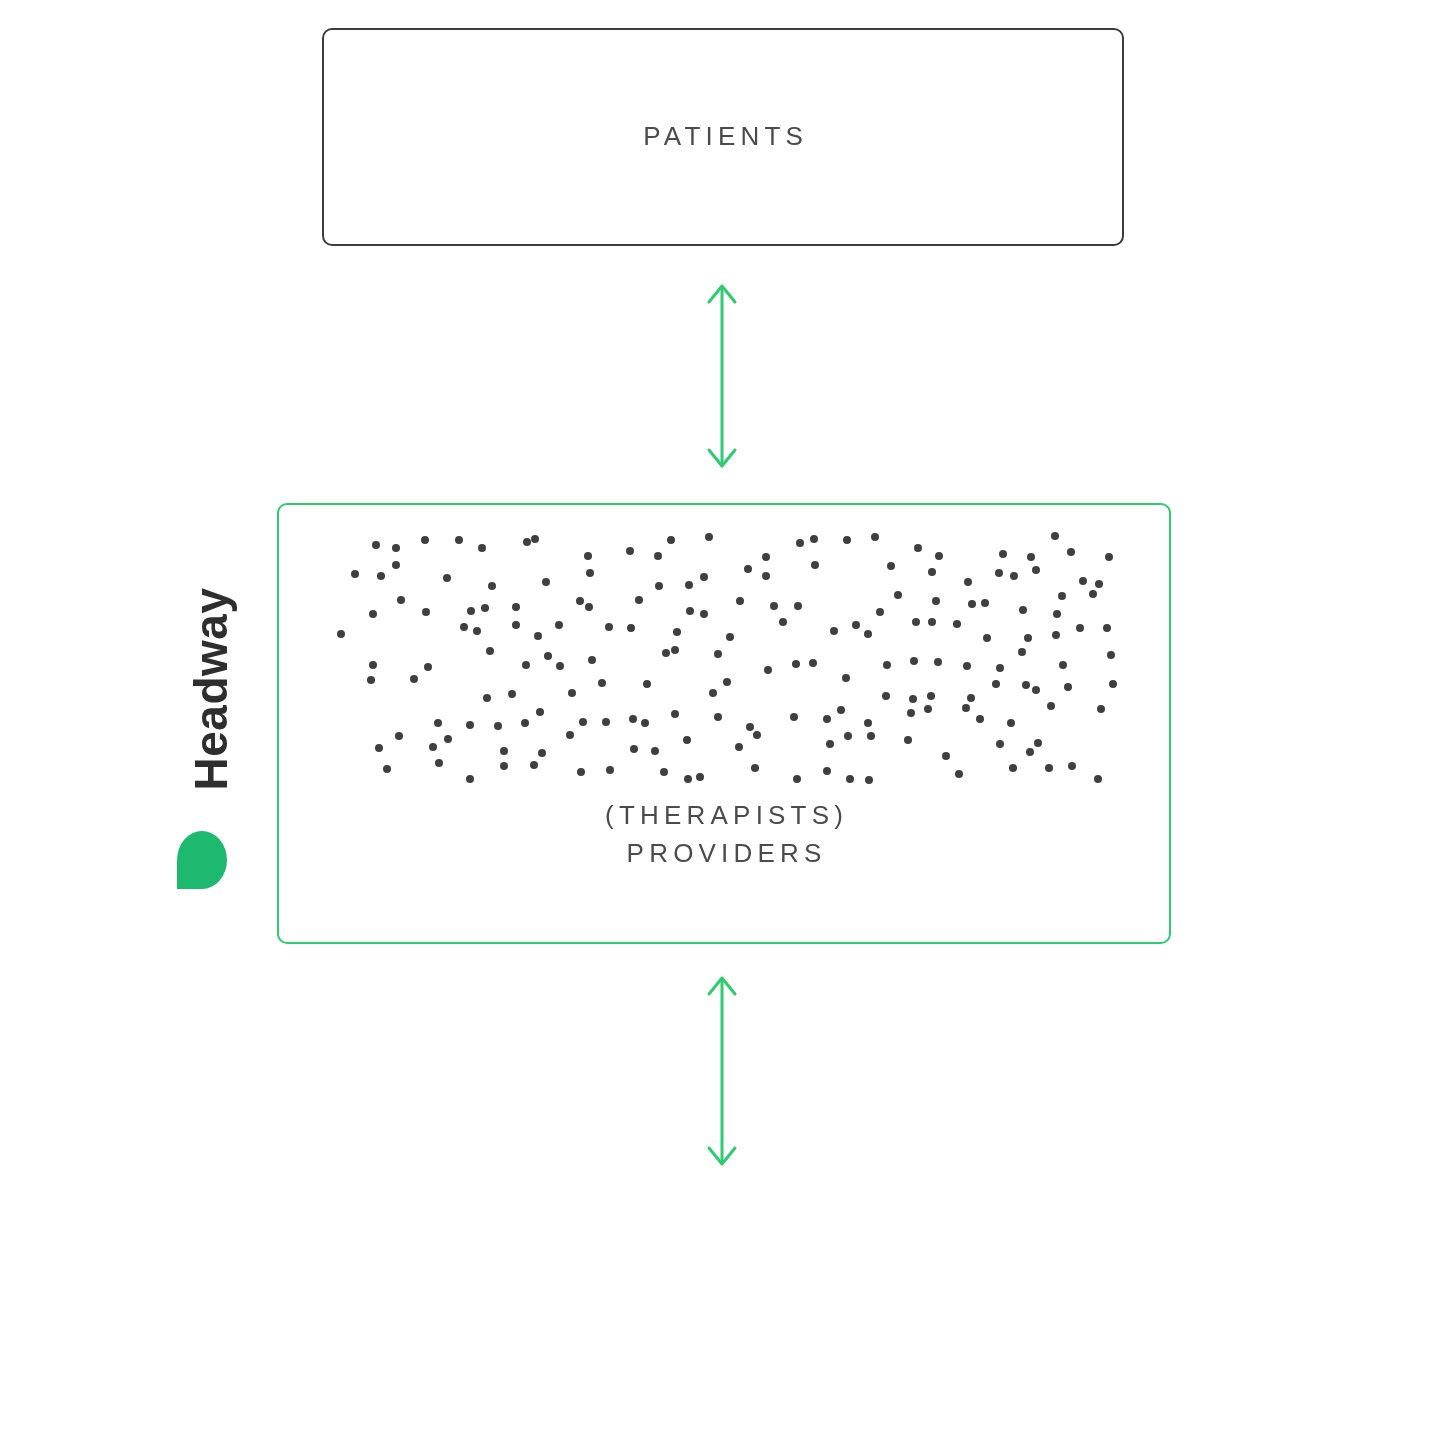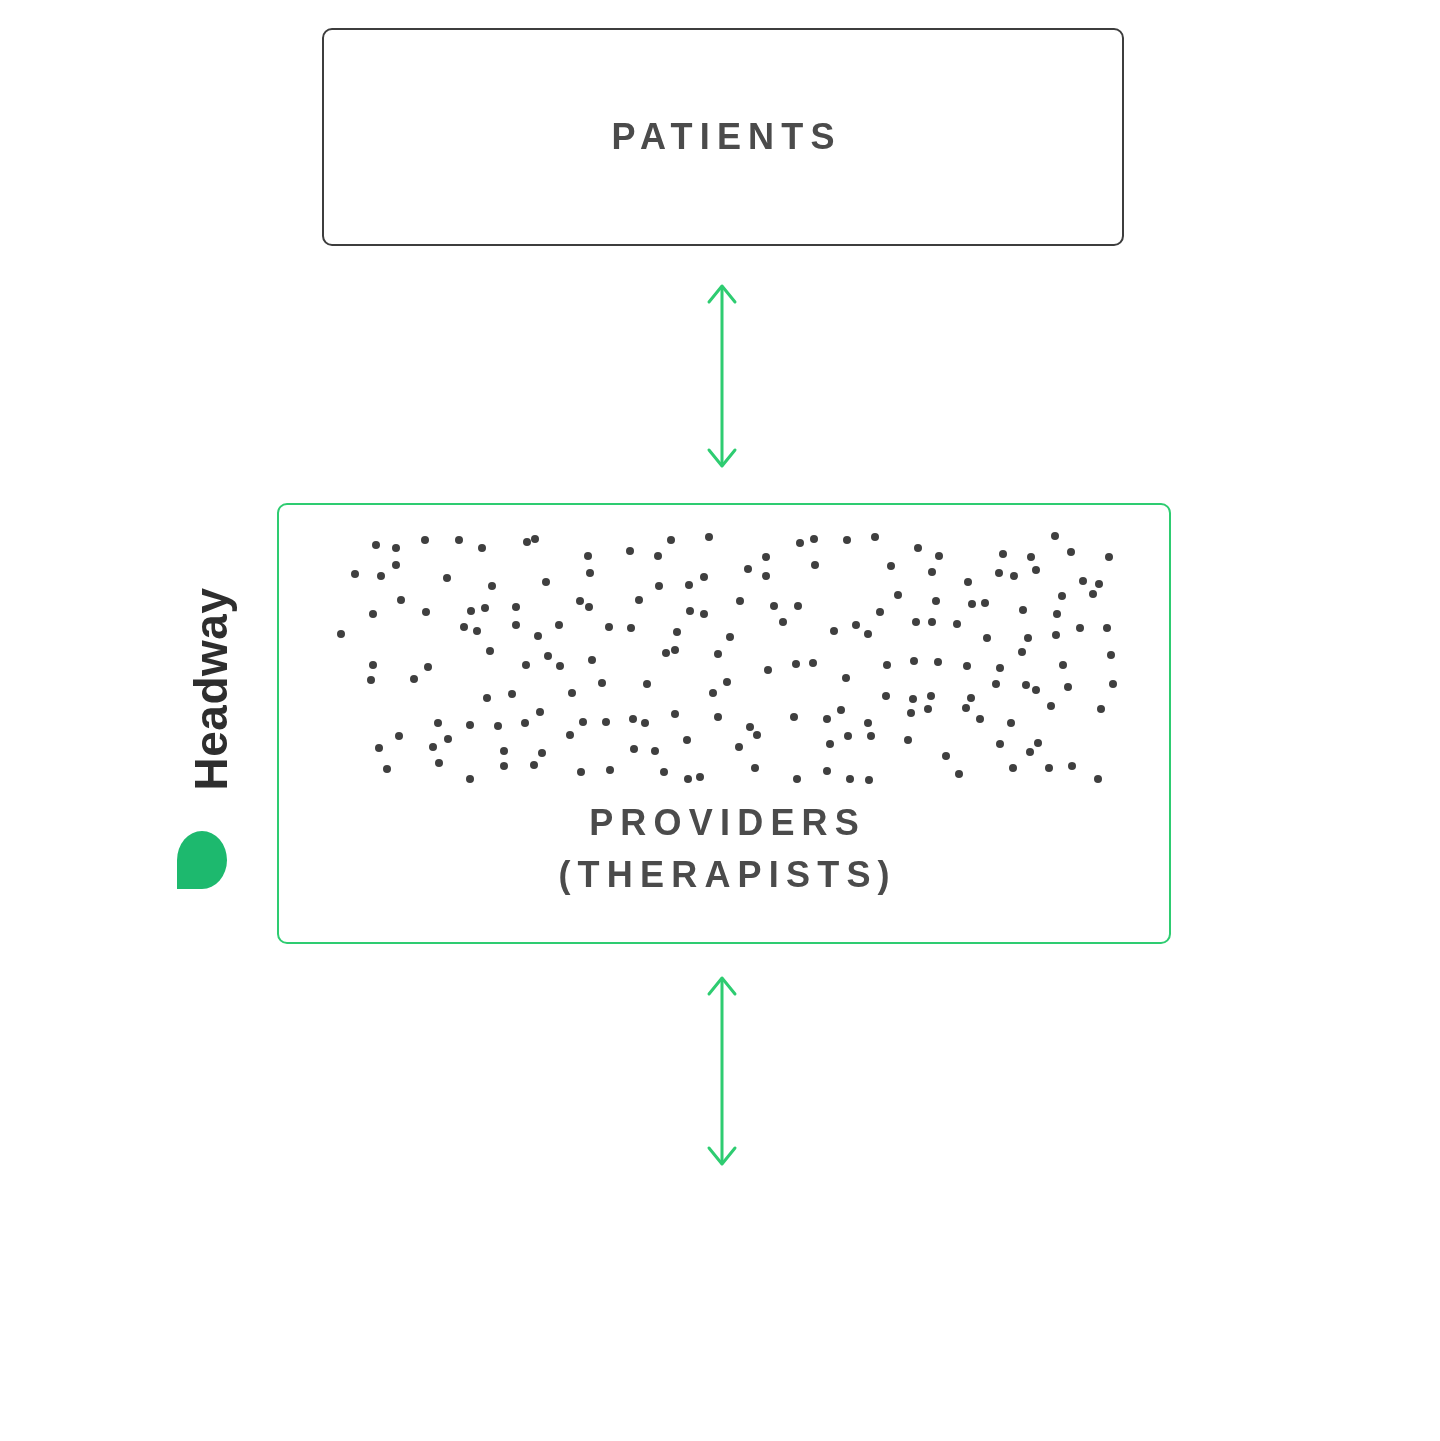--- a/index.html
+++ b/index.html
@@ -25,22 +25,22 @@
     justify-content: center;
   }
   .box.dark  { border: 2px solid var(--box-border-dark, #3d3d3d); }
   .box.green { border: 2px solid var(--accent-green, #2ecc71); }
 
   .box.patients  { left: 322px; top: 28px;   width: 798px; height: 214px; }
   .box.providers { left: 277px; top: 503px;  width: 890px; height: 437px; }
   .box.payers    { left: 322px; top: 1205px; width: 798px; height: 202px; }
 
   .box-label {
-    font-weight: 700;
-    font-size: 36px;
+    font-weight: 400;
+    font-size: 26px;
     letter-spacing: 0.2em;
     text-indent: 0.2em;
     color: var(--text-dark, #4b4b4b);
     text-align: center;
     line-height: 1.45;
   }
 
   .providers-label-wrap {
     position: absolute;
     left: 0;
@@ -304,22 +304,22 @@
         <span class="dot" style="left: 544.409px; top: 262.367px;"></span>
         <span class="dot" style="left: 566.989px; top: 269.794px;"></span>
         <span class="dot" style="left: 585.577px; top: 271.042px;"></span>
         <span class="dot" style="left: 676.088px; top: 265.3px;"></span>
         <span class="dot" style="left: 730.128px; top: 259.138px;"></span>
         <span class="dot" style="left: 765.856px; top: 259.157px;"></span>
         <span class="dot" style="left: 789.243px; top: 256.975px;"></span>
         <span class="dot" style="left: 815.008px; top: 269.814px;"></span>
       </div>
     <div class="providers-label-wrap">
+      <div class="box-label">(THERAPISTS)</div>
       <div class="box-label">PROVIDERS</div>
-      <div class="box-label">(THERAPISTS)</div>
     </div>
   </div>
 
   <div class="wordmark">Headway</div>
 
   <div class="logo-mark"></div>
 
   <div class="arrow arrow-bottom">
     <svg viewBox="0 0 36 196" preserveAspectRatio="none" fill="none" stroke="currentColor" stroke-width="3" stroke-linecap="round" stroke-linejoin="round">
       <line x1="18" y1="6" x2="18" y2="190"></line>

